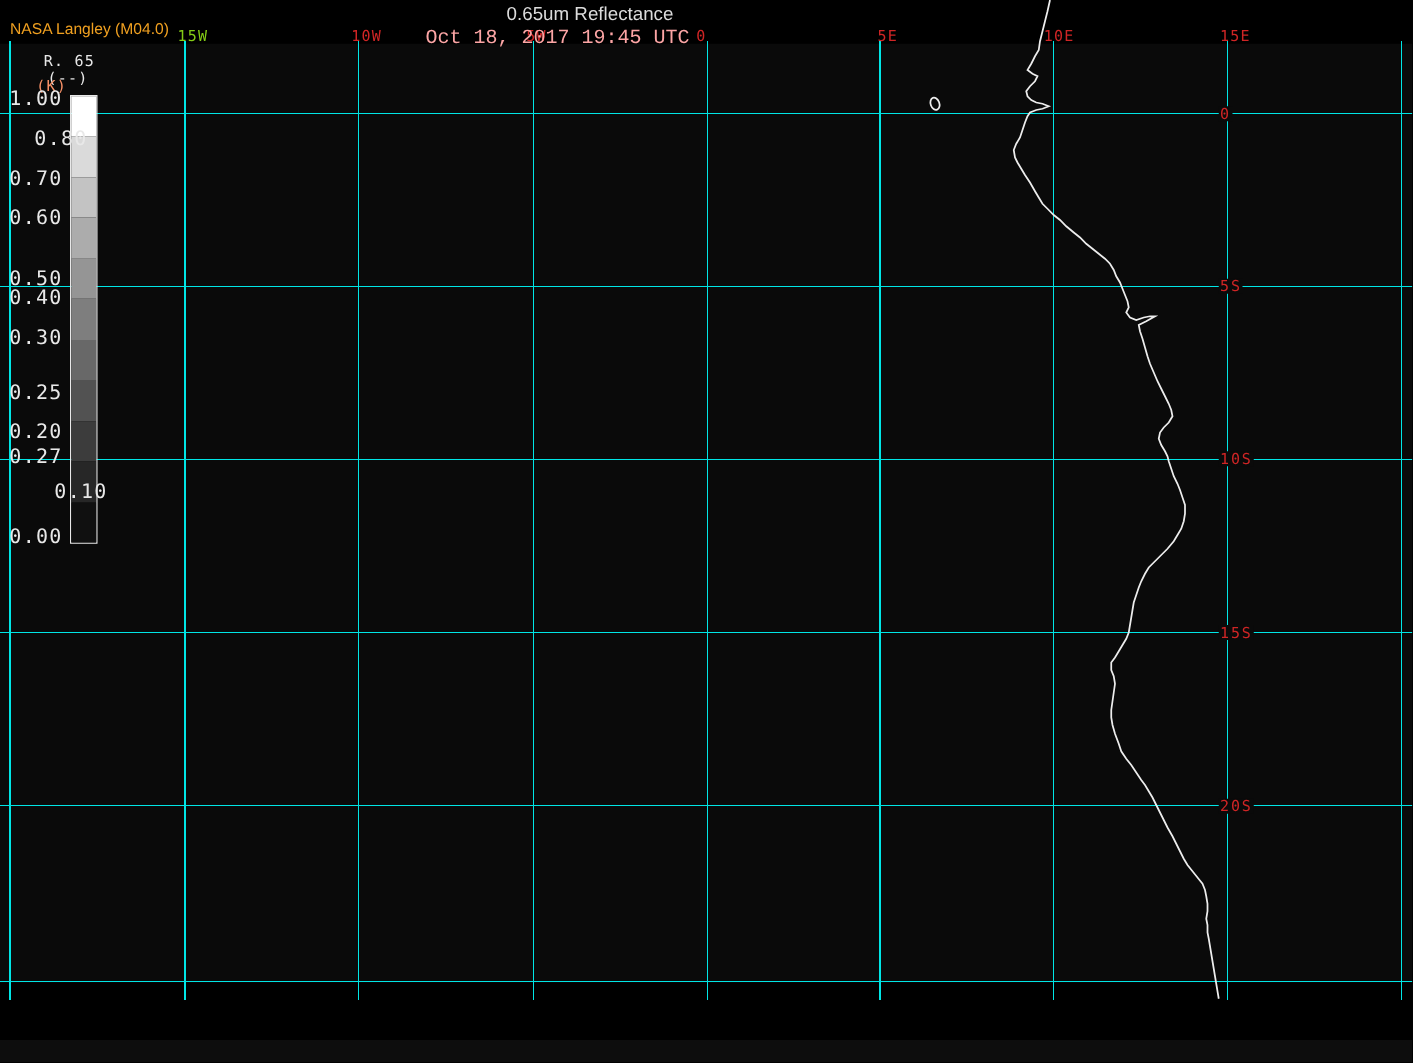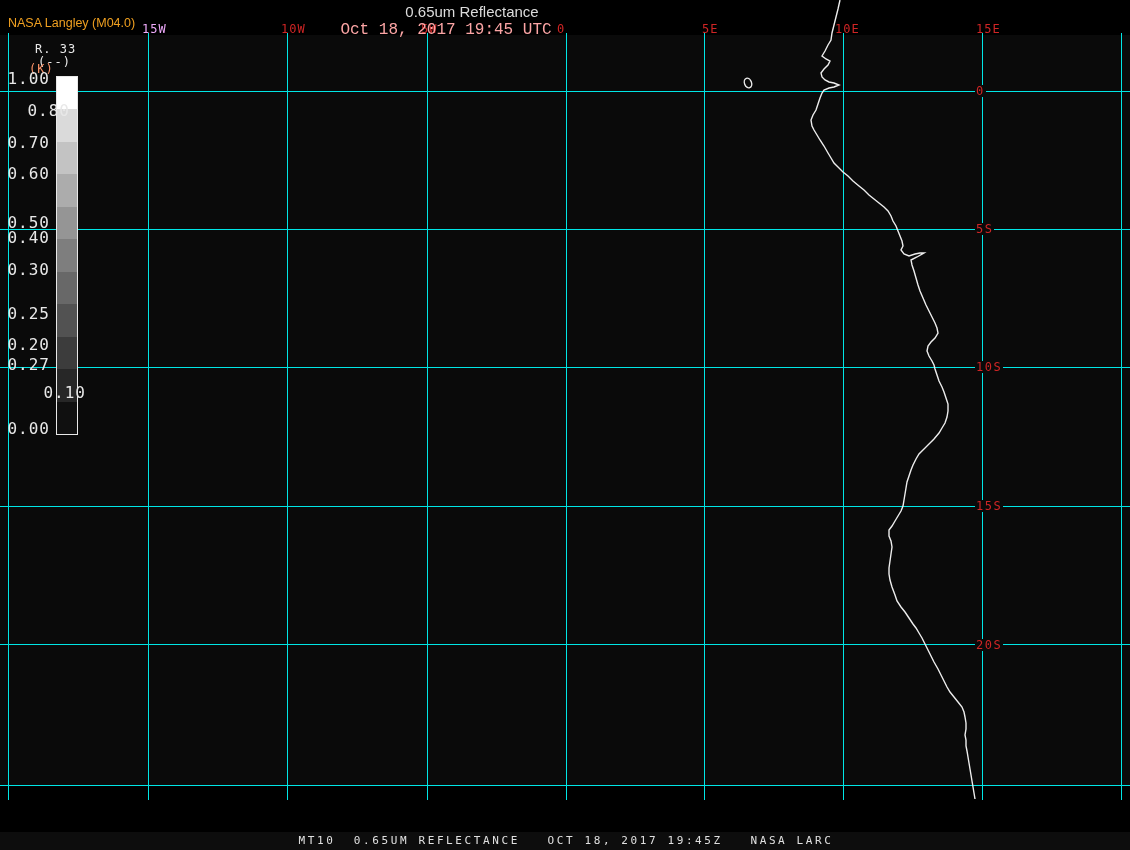--- a/index.html
+++ b/index.html
@@ -75,38 +75,38 @@
       <line x1="1121" y1="33" x2="1121" y2="800" stroke="#00e6e6" stroke-width="1" shape-rendering="crispEdges"></line>
       <polyline points="840,0 838,9 836,17 834,25 832,33 831,40 828,45 825,51 822,56 826,59 830,61 828,65 824,69 821,73 822,77 825,80 829,82 834,83 839,85 834,87 829,88 824,90 822,93 820,98 818,104 816,110 813,115 811,120 812,126 814,130 817,135 820,140 824,146 828,153 831,158 834,163 838,167 843,172 848,176 853,181 859,186 864,190 869,195 874,199 879,203 884,207 888,211 891,216 893,221 896,226 898,231 900,236 902,241 903,246 901,250 904,254 909,256 915,254 920,253 924,253 917,257 911,260 912,265 914,271 916,278 918,285 920,291 923,298 926,305 929,311 932,317 935,323 937,328 938,333 935,338 931,342 928,346 927,351 929,356 932,361 934,365 935,369 937,375 939,381 942,387 944,392 946,398 948,404 948,411 947,417 945,423 942,428 939,433 934,439 929,444 924,449 919,454 916,459 913,465 911,470 909,476 907,482 906,488 905,494 904,500 903,506 901,511 898,516 895,521 892,526 889,530 889,536 891,541 892,547 891,554 890,561 889,568 889,574 890,580 892,587 895,595 897,601 901,607 905,612 909,618 913,624 916,628 919,633 922,638 925,644 928,650 931,656 934,662 938,669 941,675 944,681 947,687 950,692 954,697 958,702 962,707 964,712 965,717 966,723 966,729 965,735 966,740 966,746 967,751 968,757 969,763 970,769 971,775 972,781 973,787 974,793 975,799" fill="none" stroke="#ededed" stroke-width="1.4"></polyline>
       <ellipse cx="748" cy="83" rx="3.5" ry="5" transform="rotate(-20 748 83)" fill="none" stroke="#ededed" stroke-width="1.4"></ellipse>
     </svg>
 
   <div class="credit">NASA Langley (M04.0)</div>
   <div class="title">0.65um Reflectance</div>
   <div class="subtitle">Oct 18, 2017 19:45 UTC</div>
 
   <div id="lon-labels">
-      <div class="lon-label" style="left: 142px; color: #f0abfc;">15W</div>
+      <div class="lon-label" style="left: 142px; color: #84cc16;">15W</div>
       <div class="lon-label" style="left: 281px; color: rgb(207, 37, 37);">10W</div>
       <div class="lon-label" style="left: 421px; color: rgb(207, 37, 37);">5W</div>
       <div class="lon-label" style="left: 557px; color: rgb(207, 37, 37);">0</div>
       <div class="lon-label" style="left: 702px; color: rgb(207, 37, 37);">5E</div>
       <div class="lon-label" style="left: 835px; color: rgb(207, 37, 37);">10E</div>
       <div class="lon-label" style="left: 976px; color: rgb(207, 37, 37);">15E</div>
     </div>
   <div id="lat-labels">
       <div class="lat-label" style="left: 975px; top: 85px; color: rgb(207, 37, 37);">0</div>
       <div class="lat-label" style="left: 975px; top: 223px; color: rgb(207, 37, 37);">5S</div>
       <div class="lat-label" style="left: 975px; top: 361px; color: rgb(207, 37, 37);">10S</div>
       <div class="lat-label" style="left: 975px; top: 500px; color: rgb(207, 37, 37);">15S</div>
       <div class="lat-label" style="left: 975px; top: 639px; color: rgb(207, 37, 37);">20S</div>
     </div>
 
   <div class="colorbar">
-    <div class="cb-head" style="left:35px; top:43px;">R. 33</div>
+    <div class="cb-head" style="left:35px; top:43px;">R. 65</div>
     <div class="cb-head" style="left:38px; top:56px;">(--)</div>
     <div class="cb-head" style="left: 29px; top: 63px; color: rgb(250, 146, 104);">(K)</div>
     <div class="cb-bar" id="cb-bar">
         <div class="cb-seg" style="background: rgb(255, 255, 255);"></div>
         <div class="cb-seg" style="background: rgb(218, 218, 218);"></div>
         <div class="cb-seg" style="background: rgb(195, 195, 195);"></div>
         <div class="cb-seg" style="background: rgb(172, 172, 172);"></div>
         <div class="cb-seg" style="background: rgb(149, 149, 149);"></div>
         <div class="cb-seg" style="background: rgb(126, 126, 126);"></div>
         <div class="cb-seg" style="background: rgb(104, 104, 104);"></div>
@@ -124,15 +124,14 @@
         <div class="cb-tick" style="top: 231.864px;">0.40</div>
         <div class="cb-tick" style="top: 263.636px;">0.30</div>
         <div class="cb-tick" style="top: 308px;">0.25</div>
         <div class="cb-tick" style="top: 327.182px; margin-top: 12px;">0.20</div>
         <div class="cb-tick" style="top: 358.955px;">0.27</div>
         <div class="cb-tick" style="top: 387px; padding-left: 36px;">0.10</div>
         <div class="cb-tick" style="top: 422.5px;">0.00</div>
       </div>
   </div>
 
-  <div class="footer-text">MT10  0.65UM REFLECTANCE   OCT 18, 2017 19:45Z   NASA LARC</div>
 
 </div>
 
 </body></html>

